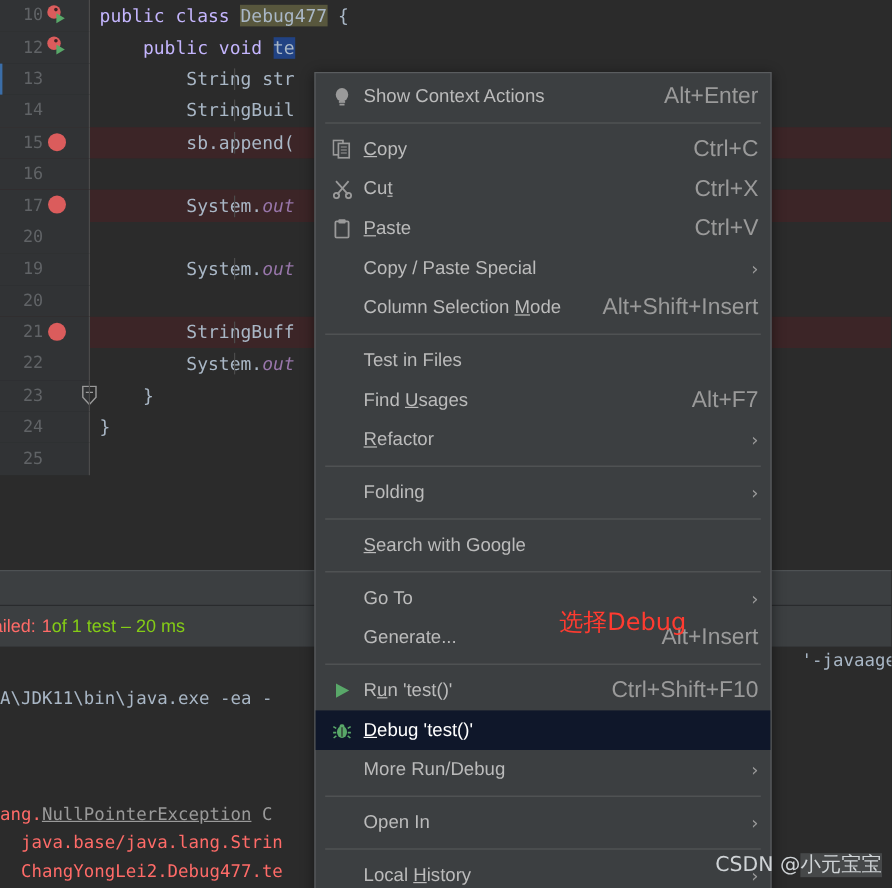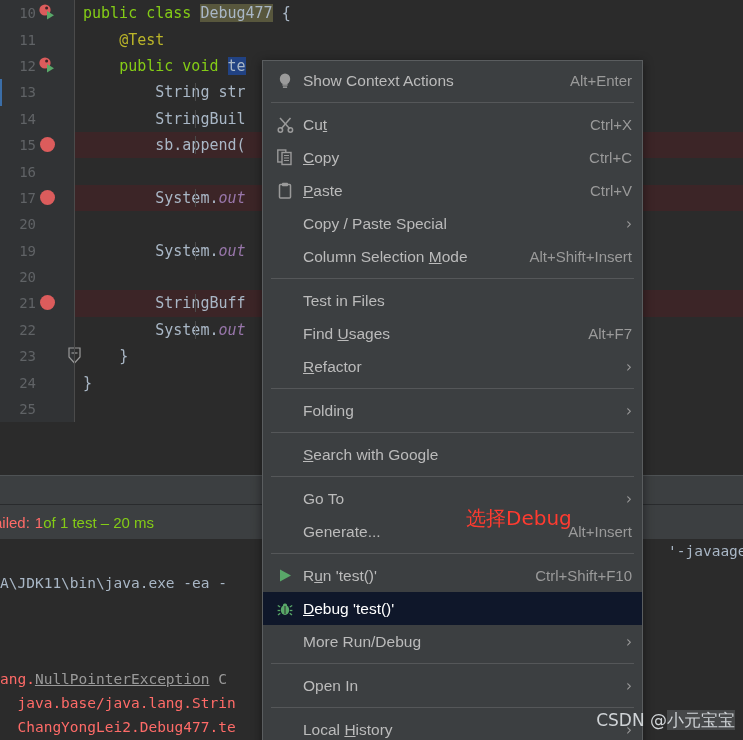--- a/index.html
+++ b/index.html
@@ -78,21 +78,21 @@
     padding-left: 8px;
     color: #a9b7c6;
     position: relative;
   }
   .indent-guide {
     position: absolute;
     left: 120px; top: 0; bottom: 0;
     width: 1px;
     background: #4b4b4b;
   }
-  .kw { color: #84cc16; }
+  .kw { color: #c4b5fd; }
   .anno { color: #bbb529; }
   .cls { color: #a9b7c6; }
   .cls-hl { background: #58573d; color: #a9b7c6; }
   .fld { color: #9876aa; font-style: italic; }
   .sel { background: #214283; color: #a9b7c6; }
   .brace { color: #a9b7c6; }
   .caret-left {
     position: absolute; left: 0; top: 0;
     width: 2px; height: 26.4px;
     background: #3b6ea8;
@@ -162,21 +162,21 @@
   .mi .mi-icon {
     flex: 0 0 28px;
     width: 28px; height: 20px;
     display: flex; align-items: center; justify-content: center;
     margin-right: 4px;
   }
   .mi .mi-label { flex: 1 1 auto; }
   .mi .mi-label u { text-decoration: underline; }
   .mi .mi-accel {
     color: #9a9a9a;
-    font-size: 15px;
+    font-size: 19px;
     margin-left: 12px;
   }
   .mi .mi-arrow {
     color: #9a9a9a;
     font-size: 15px;
     margin-left: 10px;
     font-family: "DejaVu Sans", sans-serif;
   }
   .msep {
     height: 1px;
@@ -209,21 +209,20 @@
 
 <div id="root">
 
   <div class="editor">
     <div id="editor-lines">
         <div class="code-row"><div class="gutter"><span class="lineno">10</span><span class="gutter-icon"><svg width="20" height="18" viewBox="0 0 20 18">
                 <circle cx="7" cy="7" r="5.6" fill="#db5c5c"></circle>
                 <circle cx="8.6" cy="5" r="1.5" fill="#3c2527"></circle>
                 <polygon points="9,8 16,12.2 9,16.4" fill="#59a869"></polygon>
               </svg></span><span class="gutter-sep"></span></div><div class="codetext"><span class="kw">public</span> <span class="kw">class</span> <span class="cls-hl">Debug477</span> <span class="brace">{</span></div></div>
-        <div class="code-row"><div class="gutter"><span class="lineno">11</span><span class="gutter-sep"></span></div><div class="codetext">    <span class="anno">@Test</span></div></div>
         <div class="code-row"><div class="gutter"><span class="lineno">12</span><span class="gutter-icon"><svg width="20" height="18" viewBox="0 0 20 18">
                 <circle cx="7" cy="7" r="5.6" fill="#db5c5c"></circle>
                 <circle cx="8.6" cy="5" r="1.5" fill="#3c2527"></circle>
                 <polygon points="9,8 16,12.2 9,16.4" fill="#59a869"></polygon>
               </svg></span><span class="gutter-sep"></span></div><div class="codetext">    <span class="kw">public</span> <span class="kw">void</span> <span class="sel">te</span></div></div>
         <div class="code-row"><div class="gutter"><span class="lineno">13</span><span class="gutter-sep"></span></div><div class="codetext">        <span class="cls">String</span> str<span class="indent-guide"></span></div><span class="caret-left"></span></div>
         <div class="code-row"><div class="gutter"><span class="lineno">14</span><span class="gutter-sep"></span></div><div class="codetext">        <span class="cls">StringBuil</span><span class="indent-guide"></span></div></div>
         <div class="code-row bp"><div class="gutter"><span class="lineno">15</span><span class="bp-dot"></span><span class="gutter-sep"></span></div><div class="codetext">        sb.append(<span class="indent-guide"></span></div></div>
         <div class="code-row"><div class="gutter"><span class="lineno">16</span><span class="gutter-sep"></span></div><div class="codetext"><span class="indent-guide"></span></div></div>
         <div class="code-row bp"><div class="gutter"><span class="lineno">17</span><span class="bp-dot"></span><span class="gutter-sep"></span></div><div class="codetext">        <span class="cls">System</span>.<span class="fld">out</span><span class="indent-guide"></span></div></div>
@@ -262,46 +261,46 @@
             <rect x="5.4" y="12.2" width="5.2" height="1.5" fill="#9a9a9a"></rect>
             <rect x="5.9" y="14.4" width="4.2" height="1.5" fill="#9a9a9a"></rect>
           </svg>
         </span>
         <span class="mi-label">Show Context Actions</span>
         <span class="mi-accel">Alt+Enter</span>
       </div>
       <div class="msep"></div>
       <div class="mi">
         <span class="mi-icon">
-          <svg width="17" height="17" viewBox="0 0 17 17">
-            <g stroke="#9a9a9a" stroke-width="1.5" fill="none">
-              <line x1="3" y1="2" x2="13" y2="13"></line>
-              <line x1="13.5" y1="2" x2="4" y2="13"></line>
-              <circle cx="3.4" cy="14" r="2.2"></circle>
-              <circle cx="13.4" cy="14" r="2.2"></circle>
-            </g>
-          </svg>
-        </span>
-        <span class="mi-label">Cu<u>t</u></span>
-        <span class="mi-accel">Ctrl+X</span>
-      </div>
-      <div class="mi">
-        <span class="mi-icon">
           <svg width="16" height="17" viewBox="0 0 16 17">
             <rect x="0.8" y="1" width="8" height="12" fill="none" stroke="#9a9a9a" stroke-width="1.4"></rect>
             <rect x="5" y="3.5" width="9" height="12" fill="#3c3f41" stroke="#9a9a9a" stroke-width="1.4"></rect>
             <g stroke="#9a9a9a" stroke-width="1">
               <line x1="7" y1="6.5" x2="12" y2="6.5"></line>
               <line x1="7" y1="9" x2="12" y2="9"></line>
               <line x1="7" y1="11.5" x2="12" y2="11.5"></line>
             </g>
           </svg>
         </span>
         <span class="mi-label"><u>C</u>opy</span>
         <span class="mi-accel">Ctrl+C</span>
+      </div>
+      <div class="mi">
+        <span class="mi-icon">
+          <svg width="17" height="17" viewBox="0 0 17 17">
+            <g stroke="#9a9a9a" stroke-width="1.5" fill="none">
+              <line x1="3" y1="2" x2="13" y2="13"></line>
+              <line x1="13.5" y1="2" x2="4" y2="13"></line>
+              <circle cx="3.4" cy="14" r="2.2"></circle>
+              <circle cx="13.4" cy="14" r="2.2"></circle>
+            </g>
+          </svg>
+        </span>
+        <span class="mi-label">Cu<u>t</u></span>
+        <span class="mi-accel">Ctrl+X</span>
       </div>
       <div class="mi">
         <span class="mi-icon">
           <svg width="14" height="17" viewBox="0 0 14 17">
             <rect x="1.5" y="2.5" width="11" height="13.5" rx="1" fill="none" stroke="#9a9a9a" stroke-width="1.5"></rect>
             <rect x="4" y="0.8" width="6" height="3.4" rx="0.8" fill="#9a9a9a"></rect>
           </svg>
         </span>
         <span class="mi-label"><u>P</u>aste</span>
         <span class="mi-accel">Ctrl+V</span>

